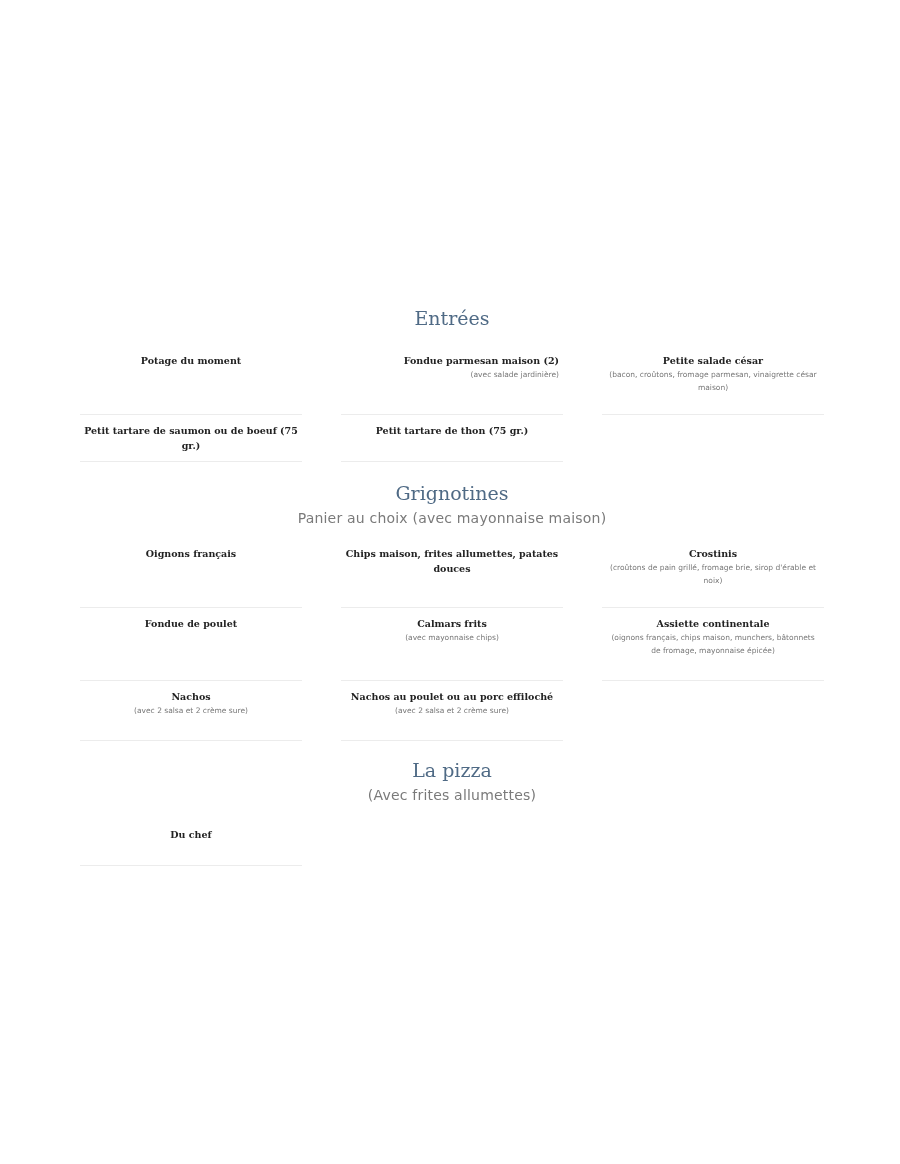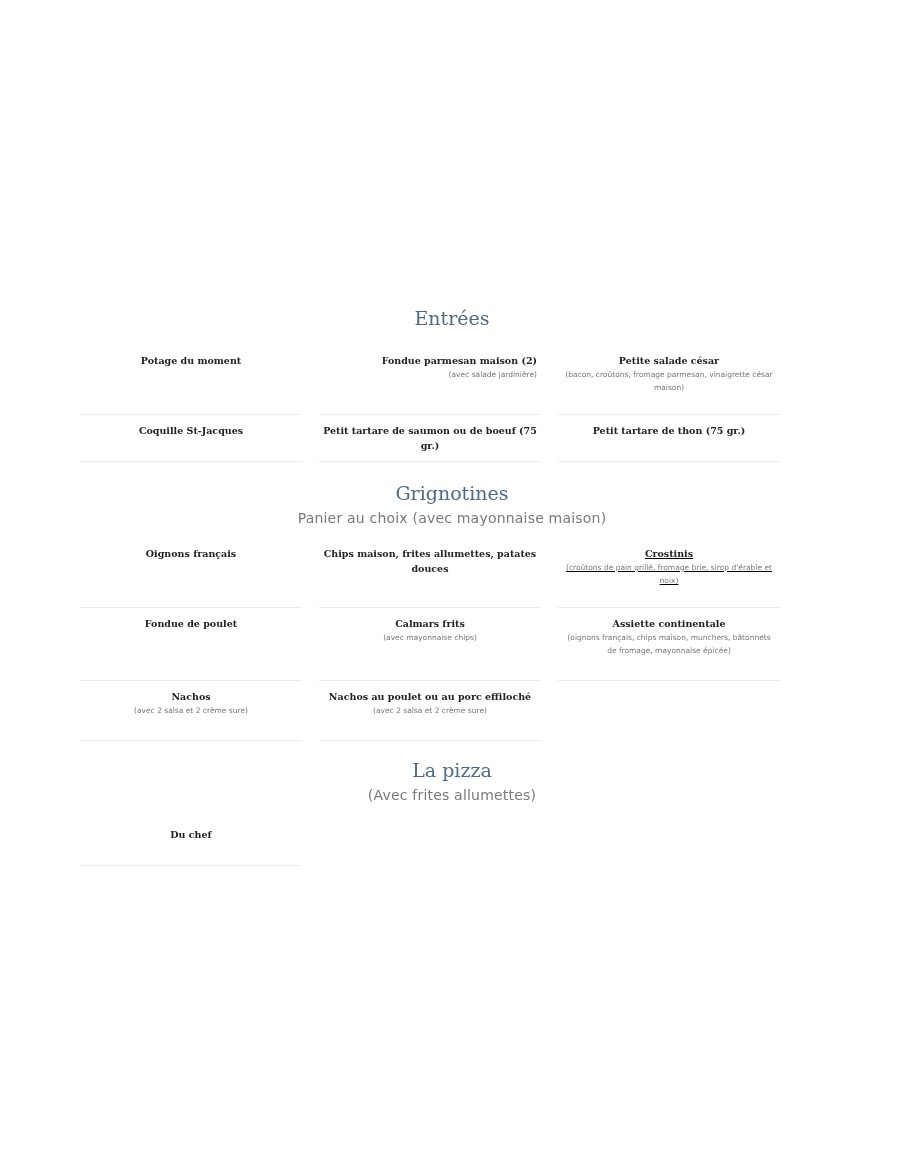--- a/index.html
+++ b/index.html
@@ -7,21 +7,21 @@
   .menu { position: absolute; left: 80px; top: 305px; width: 744px; }
   .section { text-align: center; }
   .section-title {
     font-family: "DejaVu Serif", "Liberation Serif", serif;
     font-size: 19px; color: #4f6a85; margin: 0; line-height: 26px; font-weight: normal;
   }
   .section-sub {
     font-family: "DejaVu Sans", sans-serif;
     font-size: 14px; color: #7a7a7a; margin: 4px 0 0 0; letter-spacing: 0.2px;
   }
-  .grid { display: grid; grid-template-columns: 222px 222px 222px; column-gap: 17px; }
+  .grid { display: grid; grid-template-columns: 222px 222px 222px; column-gap: 39px; }
   .item { text-align: center; border-bottom: 1px solid #ececec; padding: 8px 4px 10px; box-sizing: border-box; }
   .item-name {
     font-family: "DejaVu Serif", "Liberation Serif", serif;
     font-size: 9.5px; color: #222; line-height: 15px; font-weight: bold;
   }
   .item-desc {
     font-family: "DejaVu Sans", sans-serif;
     font-size: 7.5px; color: #777; line-height: 13px; 
   }
   .empty { border-bottom: none; }
@@ -40,42 +40,39 @@
     </div>
     <div class="item" style="height:70px;text-align:right;">
       <div class="item-name">Fondue parmesan maison (2)</div>
       <div class="item-desc">(avec salade jardinière)</div>
     </div>
     <div class="item" style="height:70px;">
       <div class="item-name">Petite salade césar</div>
       <div class="item-desc">(bacon, croûtons, fromage parmesan, vinaigrette césar maison)</div>
     </div>
     <div class="item" style="height:47px;">
-      <div class="item-name">Coquille St-Jacques</div>
-    </div>
-    <div class="item" style="height:47px;">
       <div class="item-name">Petit tartare de saumon ou de boeuf (75 gr.)</div>
     </div>
     <div class="item" style="height:47px;">
       <div class="item-name">Petit tartare de thon (75 gr.)</div>
     </div>
   </div>
 
   <div class="section" style="margin-top:18px;">
     <h2 class="section-title">Grignotines</h2>
     <p class="section-sub">Panier au choix (avec mayonnaise maison)</p>
   </div>
   <div class="grid" style="margin-top:12px;">
     <div class="item" style="height:70px;">
       <div class="item-name">Oignons français</div>
     </div>
     <div class="item" style="height:70px;">
       <div class="item-name">Chips maison, frites allumettes, patates douces</div>
     </div>
-    <div class="item" style="height:70px;text-decoration:underline;">
+    <div class="item" style="height:70px;">
       <div class="item-name">Crostinis</div>
       <div class="item-desc">(croûtons de pain grillé, fromage brie, sirop d'érable et noix)</div>
     </div>
     <div class="item" style="height:73px;">
       <div class="item-name">Fondue de poulet</div>
     </div>
     <div class="item" style="height:73px;">
       <div class="item-name">Calmars frits</div>
       <div class="item-desc">(avec mayonnaise chips)</div>
     </div>

